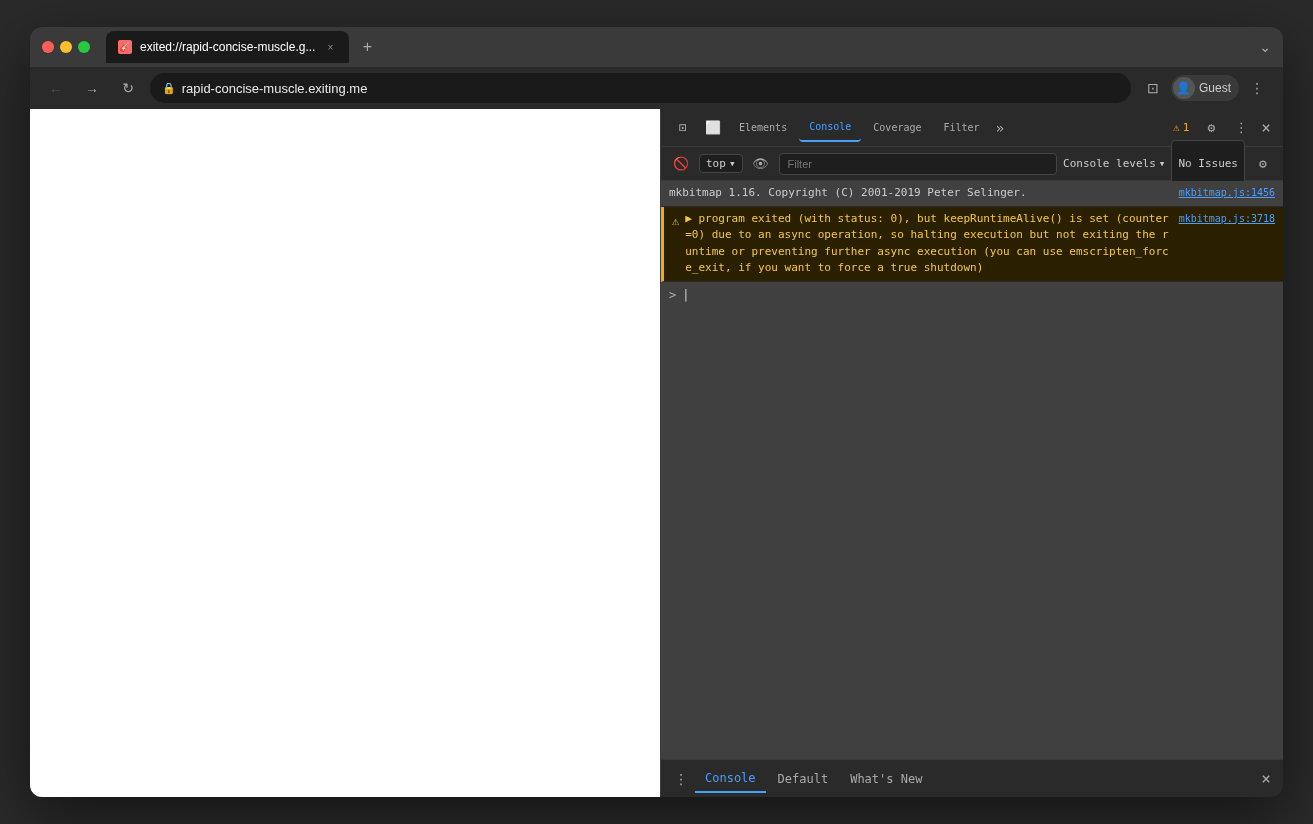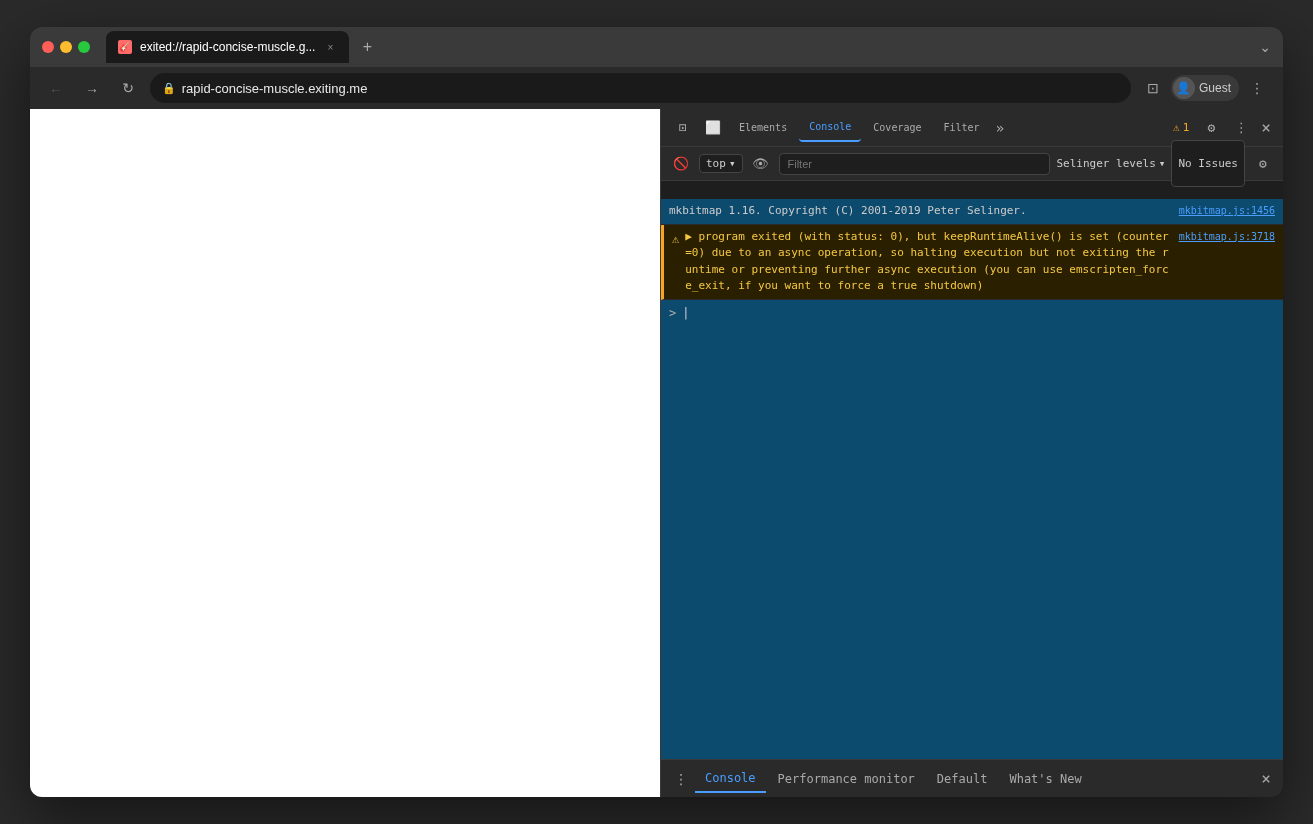--- a/index.html
+++ b/index.html
@@ -335,22 +335,21 @@
       align-items: center;
       justify-content: center;
       color: #aaa;
       font-size: 13px;
       cursor: pointer;
     }
     
     .console-messages {
       flex: 1;
       overflow-y: auto;
-      background: #0c4a6e;
-      margin-top: 18px;
+      background: #404040;
     }
     .console-msg {
       padding: 4px 8px;
       font-size: 11px;
       line-height: 1.5;
       border-bottom: 1px solid #2a2a2a;
       display: flex;
       gap: 6px;
       align-items: flex-start;
     }
@@ -499,21 +498,21 @@
 
       <div class="console-toolbar">
         <div class="console-icon-btn">🚫</div>
         <div class="context-selector">
           <span>top</span>
           <span>▾</span>
         </div>
         <div class="console-icon-btn">👁</div>
         <input class="filter-input" type="text" placeholder="Filter" style="">
         <div class="log-level-selector">
-          <span>Selinger levels</span>
+          <span>Console levels</span>
           <span>▾</span>
         </div>
         <div class="no-issues-badge">
           <span>No Issues</span>
         </div>
         <div class="settings-icon">⚙</div>
       </div>
 
       <div class="console-messages">
 
@@ -530,20 +529,19 @@
 
         <div class="console-input-row">
           <span class="console-prompt">&gt;</span>
           <span>|</span>
         </div>
       </div>
 
       <div class="devtools-bottom">
         <div class="drawer-menu-btn">⋮</div>
         <div class="drawer-tab active">Console</div>
-        <div class="drawer-tab">Performance monitor</div>
         <div class="drawer-tab">Default</div>
         <div class="drawer-tab">What's New</div>
         <div class="drawer-close">×</div>
       </div>
     </div>
   </div>
 </div>
 
 </body></html>

